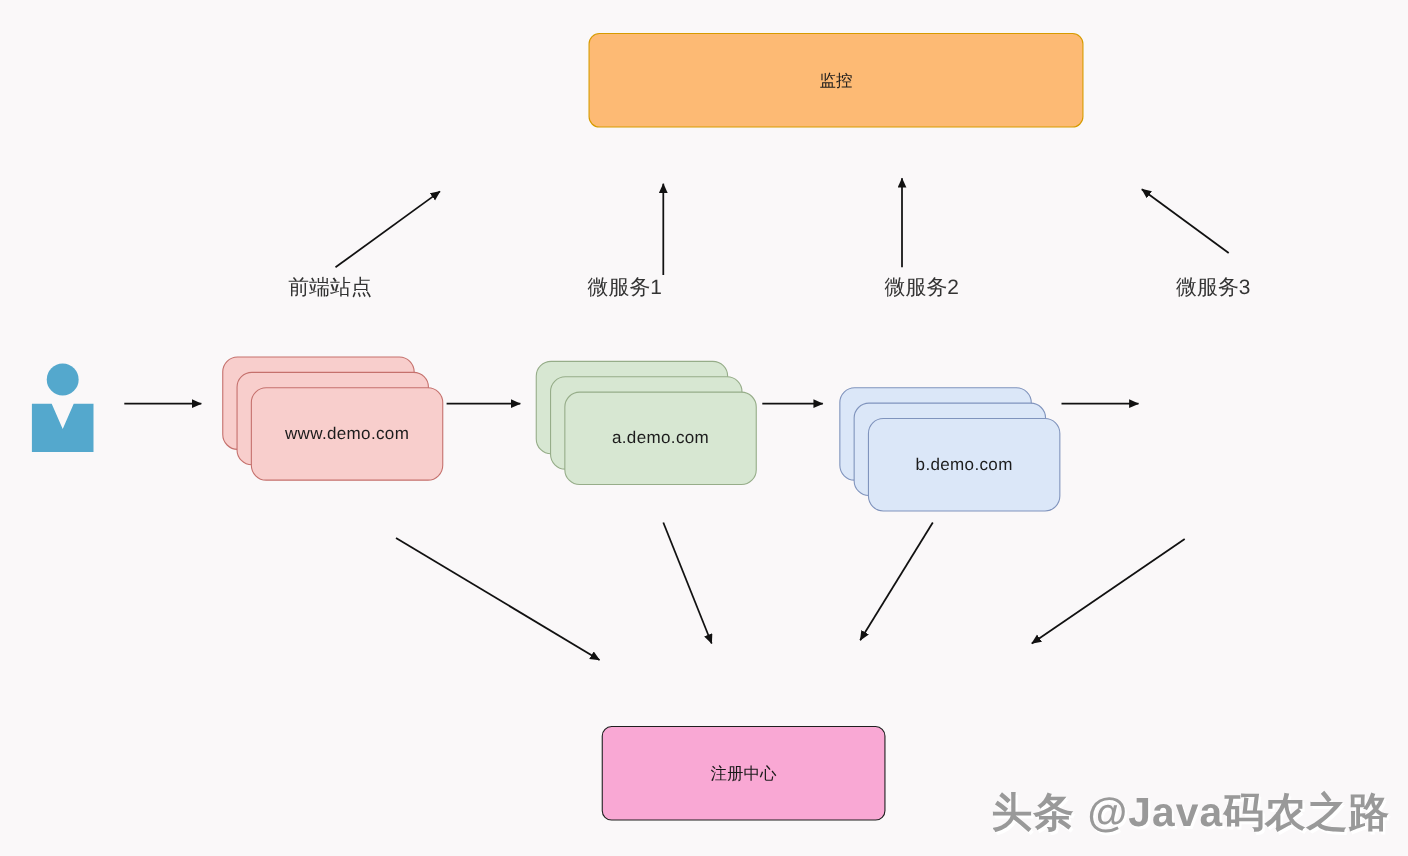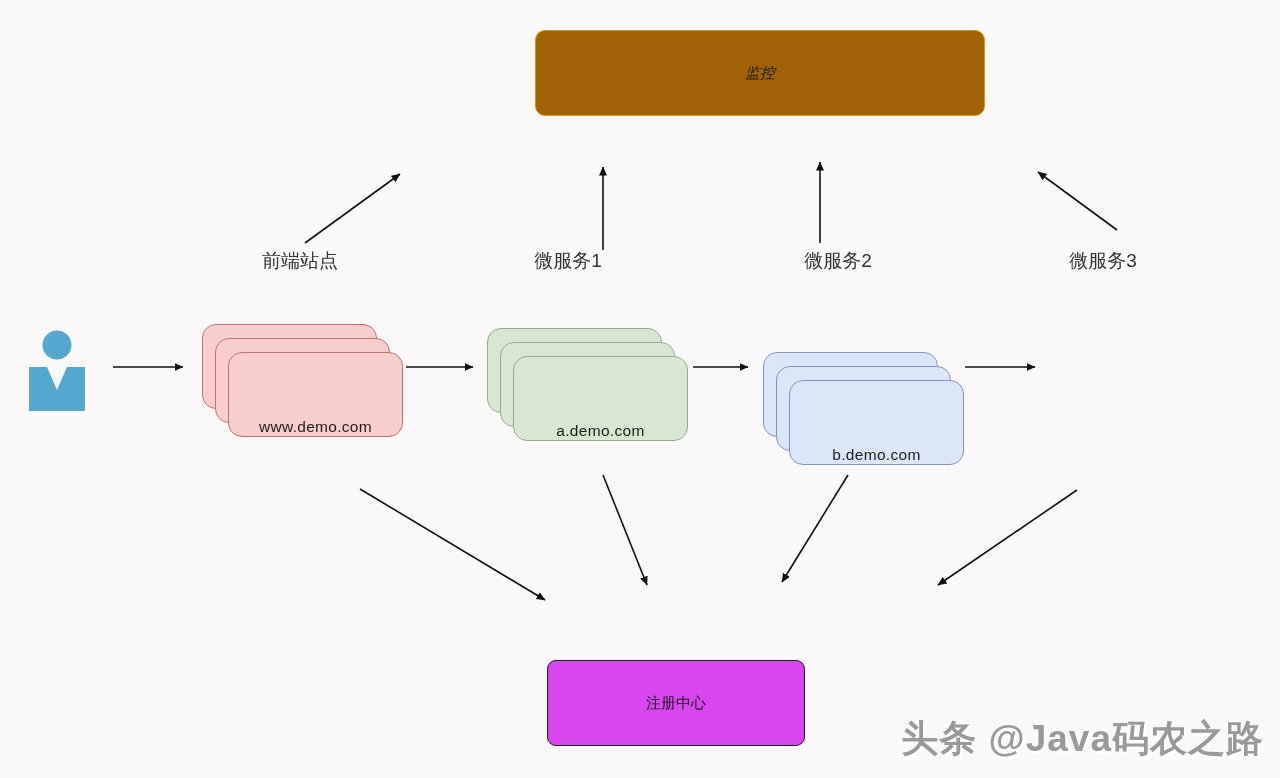--- a/index.html
+++ b/index.html
@@ -44,21 +44,21 @@
     width: 175px;
     height: 85px;
     border-radius: 14px;
     background: var(--fill);
     border: 1.5px solid var(--border);
   }
   .card.back   { left: 0;    top: 0;    }
   .card.middle { left: 13px; top: 14px; }
   .card.front  {
     left: 26px; top: 28px;
-    display: flex; align-items: flex-end; justify-content: center;
+    display: flex; align-items: center; justify-content: center;
     font-size: 15.5px; color: #1c1c1c; letter-spacing: 0.3px;
   }
   #user-icon { position: absolute; left: 28px; top: 330px; }
   #watermark {
     position: absolute;
     right: 16px;
     bottom: 14px;
     font-size: 37px;
     font-weight: bold;
     letter-spacing: 1px;
@@ -87,21 +87,21 @@
       <line x1="603" y1="250" x2="603" y2="167" marker-end="url(#arr)"></line>
       <line x1="820" y1="243" x2="820" y2="162" marker-end="url(#arr)"></line>
       <line x1="1117" y1="230" x2="1038" y2="172" marker-end="url(#arr)"></line>
       <line x1="360" y1="489" x2="545" y2="600" marker-end="url(#arr)"></line>
       <line x1="603" y1="475" x2="647" y2="585" marker-end="url(#arr)"></line>
       <line x1="848" y1="475" x2="782" y2="582" marker-end="url(#arr)"></line>
       <line x1="1077" y1="490" x2="938" y2="585" marker-end="url(#arr)"></line>
     </g>
   </svg>
 
-  <div class="node-box monitor" style="background: #a16207; border-color: rgb(215, 155, 0); font-style: italic;">
+  <div class="node-box monitor" style="background: #fdba74; border-color: rgb(215, 155, 0);">
     <span>监控</span>
   </div>
 
   <svg id="user-icon" width="58" height="82" viewBox="0 0 58 82" xmlns="http://www.w3.org/2000/svg">
     <g fill="#54a8cd" style="fill: rgb(84, 168, 205);">
       <circle cx="29" cy="15" r="14.5"></circle>
       <polygon points="1,37 19,37 29,60 39,37 57,37 57,81 1,81"></polygon>
     </g>
   </svg>
 
@@ -128,19 +128,19 @@
 
   <div class="stack" style="left: 763px; top: 324px; margin-top: 28px; --fill: #dbe7f8; --border: #8094bd;">
     <div class="card back"></div>
     <div class="card middle"></div>
     <div class="card front">
       <span>b.demo.com</span>
     </div>
   </div>
 
 
-  <div class="node-box registry" style="background: #d946ef; border-color: rgb(31, 31, 31);">
+  <div class="node-box registry" style="background: #f9a8d4; border-color: rgb(31, 31, 31);">
     <span>注册中心</span>
   </div>
 
   <div id="watermark" style="color: rgb(153, 153, 153);">头条 @Java码农之路</div>
 
 </div>
 
 </body></html>

